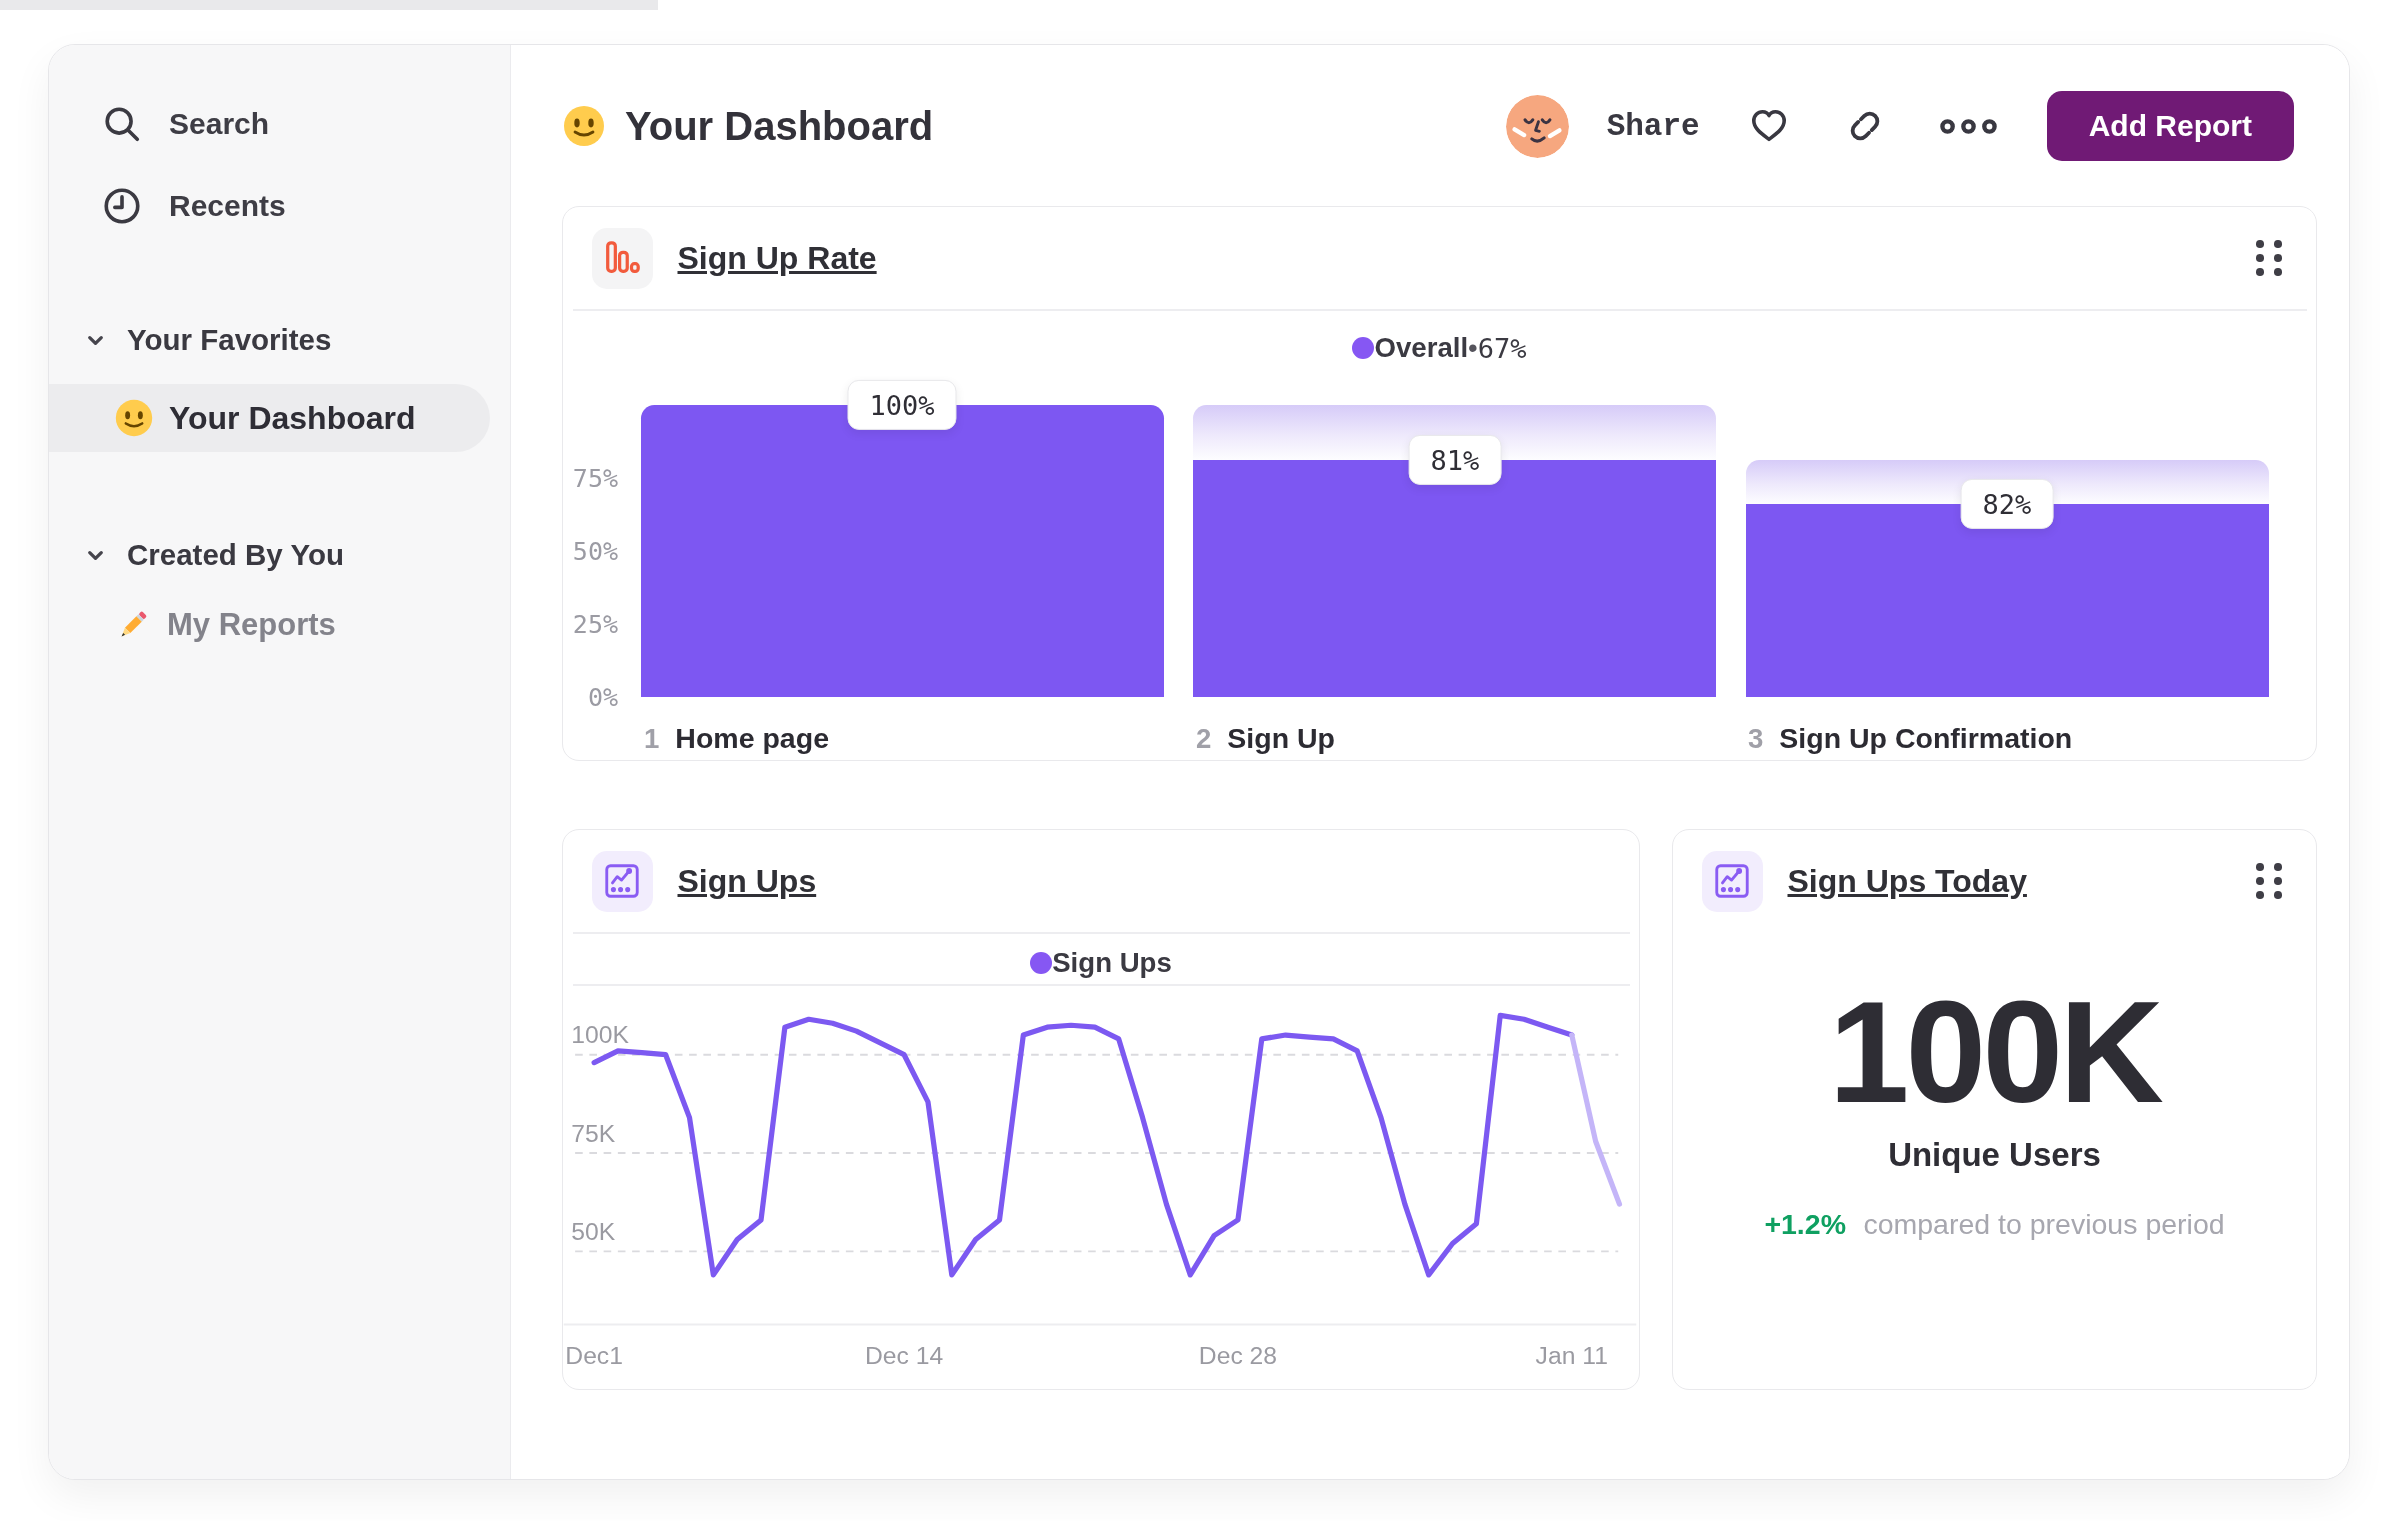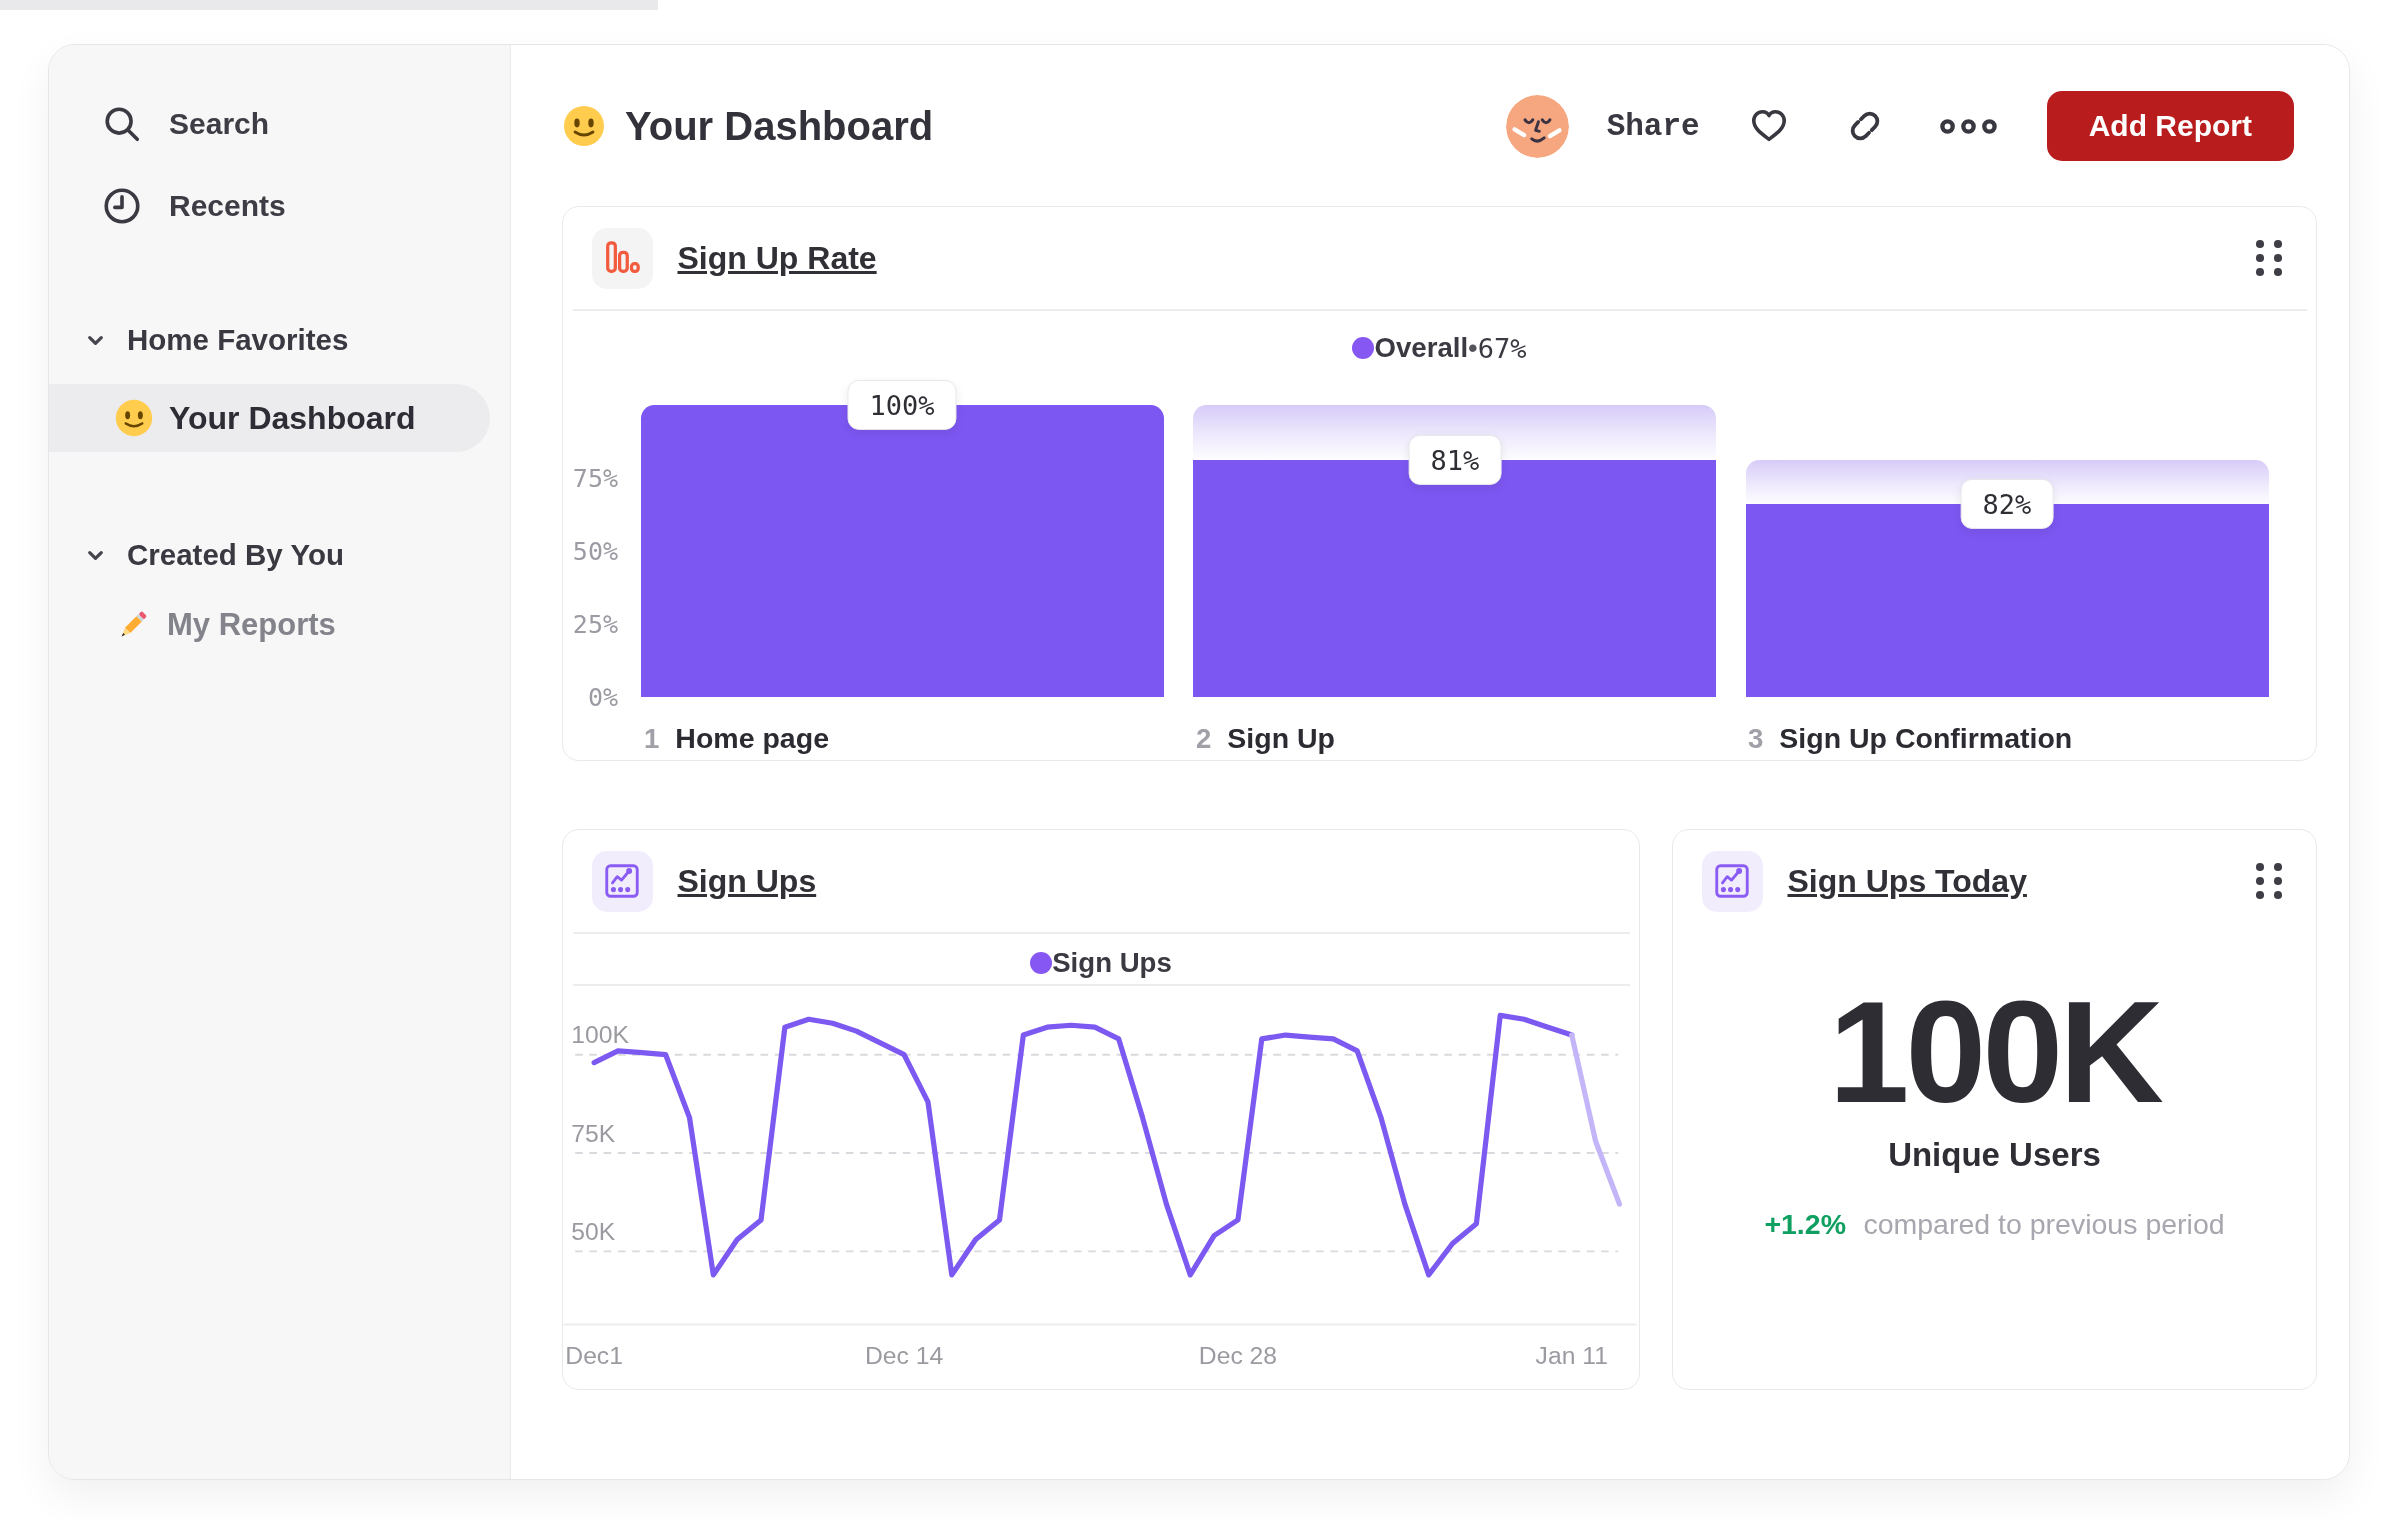--- a/index.html
+++ b/index.html
@@ -40,21 +40,21 @@
   .page-title { font-size:40px; font-weight:700; color:#33323a; margin-left:19px; }
   .header-right { margin-left:auto; display:flex; align-items:center; }
   .avatar { width:63px; height:63px; border-radius:50%; overflow:hidden; cursor:pointer; flex:none; }
   .share-btn { margin-left:38px; font-size:31px; font-weight:600; color:#393841; background:none; border:none; cursor:pointer;
                font-family:Liberation Mono, monospace; }
   .icon-btn { background:none; border:none; cursor:pointer; display:flex; align-items:center; justify-content:center; }
   .icon-btn.heart { margin-left:49px; }
   .icon-btn.link  { margin-left:55px; }
   .icon-btn.more  { margin-left:53px; }
   .add-report { margin-left:49px; height:70px; padding:0 42px; border:none; border-radius:15px;
-    background:#b91c1c; color:#fff; font-size:30px; font-weight:700; cursor:pointer;
+    background:#701a75; color:#fff; font-size:30px; font-weight:700; cursor:pointer;
     font-family:"Liberation Sans", sans-serif; }
 
   
   .card { position:absolute; background:#fff; border:1.9px solid #e9e9ec; border-radius:17px; }
   .card-header { position:absolute; top:0; left:0; right:0; height:102px; display:flex; align-items:center; padding:0 28.5px; }
   .icon-tile { width:61px; height:61px; border-radius:15px; display:flex; align-items:center; justify-content:center; flex:none; }
   .icon-tile.gray { background:#f4f4f5; }
   .icon-tile.lav  { background:#f2edfd; }
   .card-title { margin-left:25px; font-size:32px; font-weight:700; color:#303036;text-decoration:underline; }
   .drag-handle { margin-left:auto; display:grid; grid-template-columns:repeat(2,7.6px); gap:6.7px 10.5px; cursor:grab; padding:5.7px; }
@@ -126,21 +126,21 @@
     </div>
 
 
     <div class="side-section">
       <div class="sec-head">
         <span>
           <svg width="25" height="25" viewBox="0 0 26 26" fill="none" stroke="#46454d" stroke-width="3.4" stroke-linecap="round" stroke-linejoin="round">
             <polyline points="7,10 13,16 19,10"></polyline>
           </svg>
         </span>
-        <span class="lbl">Home Favorites</span>
+        <span class="lbl">Your Favorites</span>
       </div>
       <div class="pill">
         <span>
           <svg width="40" height="40" viewBox="0 0 44 44">
             <circle cx="22" cy="22" r="20" fill="#FFCC4D"></circle>
             <ellipse cx="15" cy="19" rx="2.7" ry="4.4" fill="#664500"></ellipse>
             <ellipse cx="29" cy="19" rx="2.7" ry="4.4" fill="#664500"></ellipse>
             <path d="M13 28 Q22 34 31 28" fill="none" stroke="#664500" stroke-width="2.8" stroke-linecap="round"></path>
           </svg>
         </span>

